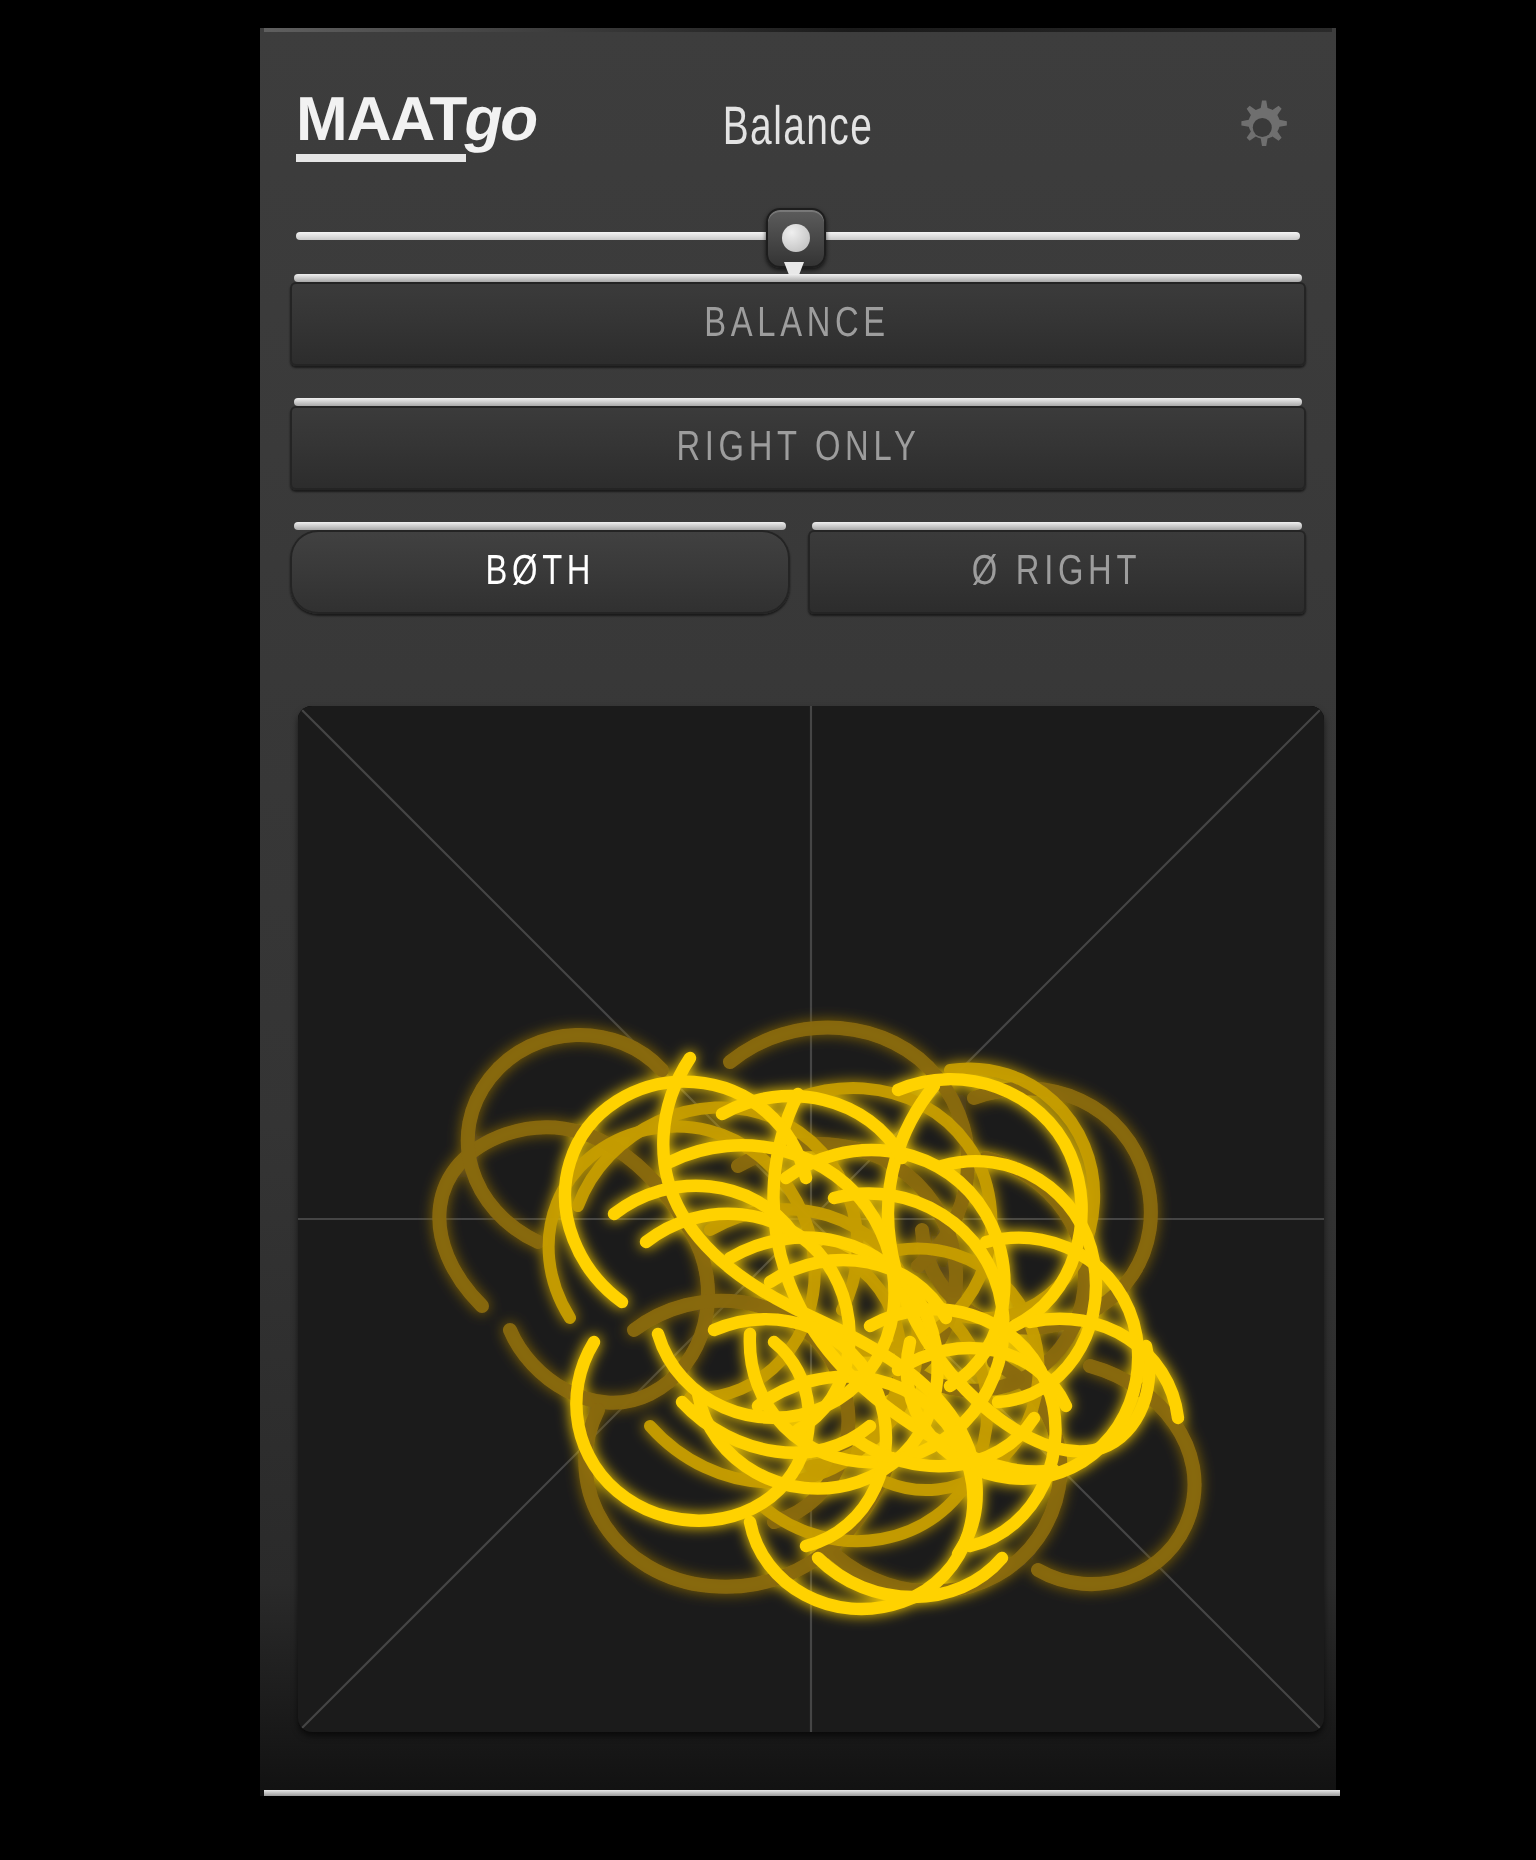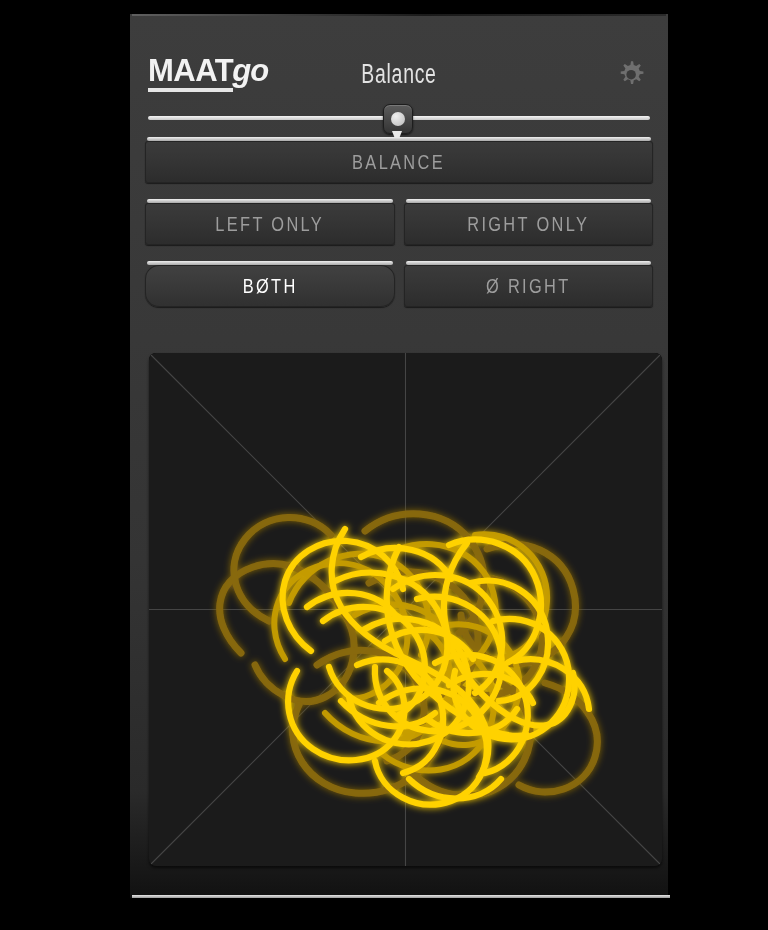--- a/index.html
+++ b/index.html
@@ -35,21 +35,21 @@
     content: "";
     position: absolute;
     left: 2px; right: -2px; bottom: 0;
     height: 3px;
     background: linear-gradient(180deg, #e8e8e8, #9a9a9a);
   }
 
   
   #header {
     position: absolute;
-    left: 0; top: 15px;
+    left: 0; top: 4px;
     width: 538px;
     height: 78px;
   }
   #brand-logo {
     position: absolute;
     left: 18px;
     top: 26px;
     color: #f2f2f2;
     white-space: nowrap;
     line-height: 1;
@@ -239,23 +239,20 @@
 
   <div id="mode-buttons">
 
     <div class="button-row">
       <div class="mode-button">
         <span class="mode-button-label">BALANCE</span>
       </div>
     </div>
 
     <div class="button-row">
-      <div class="mode-button">
-        <span class="mode-button-label">LEFT ONLY</span>
-      </div>
       <div class="mode-button">
         <span class="mode-button-label">RIGHT ONLY</span>
       </div>
     </div>
 
     <div class="button-row">
       <div class="mode-button is-active">
         <span class="mode-button-label">BØTH</span>
       </div>
       <div class="mode-button">

